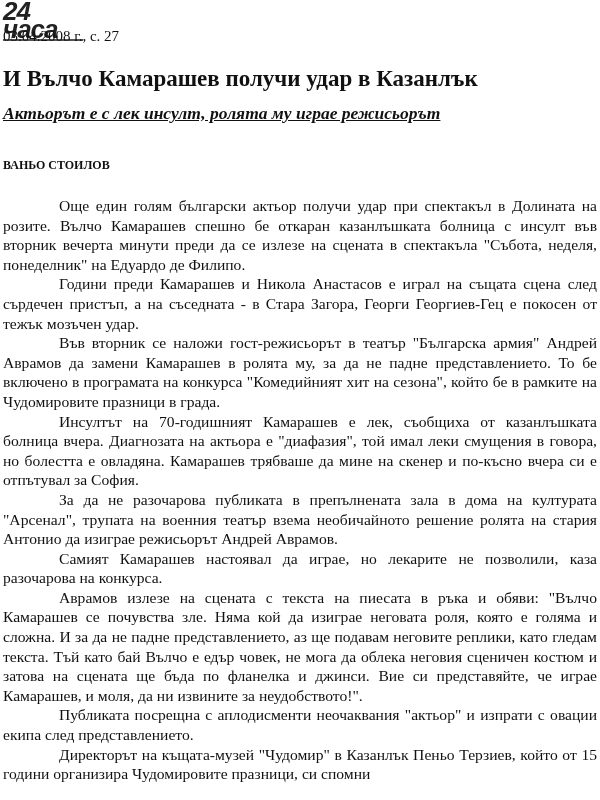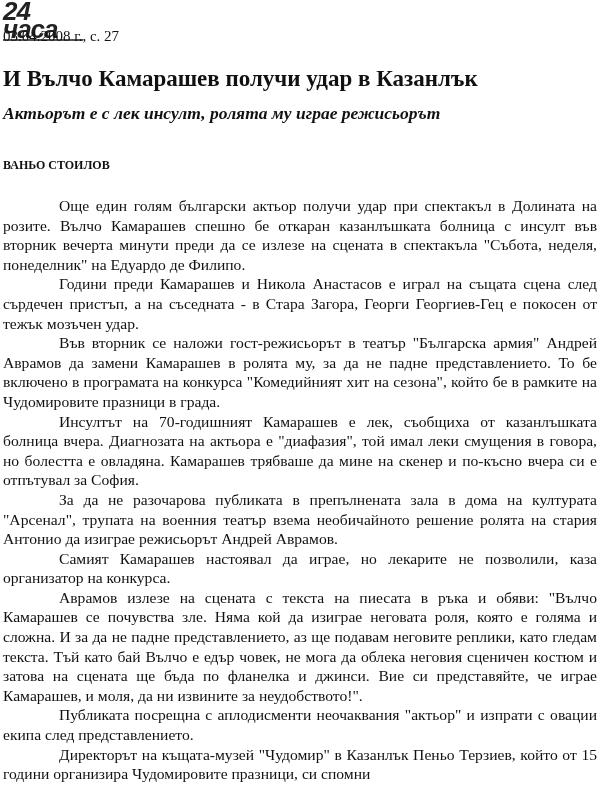--- a/index.html
+++ b/index.html
@@ -2,21 +2,21 @@
 <html><head>
 <meta charset="utf-8">
 <style>
   html, body { margin:0; padding:0; background:#ffffff; }
   body { width:600px; height:800px; overflow:hidden; position:relative; color:#111; }
   .logo { position:absolute; left:3px; top:2px; width:84px; height:22px; }
   .logo-text { font-family:"Liberation Sans", sans-serif; font-weight:bold; font-style:italic; font-size:26px; letter-spacing:-1px; color:#222; line-height:18px; display:block; }
   .logo-bar { display:block; height:2px; width:80px; background:#555; margin-top:1px; }
   .date { position:absolute; left:3px; top:28px; font-family:"Liberation Serif", serif; font-weight:normal; font-size:15px; color:#111; }
   .title { position:absolute; left:3px; top:66px; margin:0; font-family:"Liberation Serif", serif; font-weight:bold; font-size:23px; color:#111; white-space:nowrap; }
-  .subtitle { position:absolute; left:3px; top:103px; margin:0; font-family:"Liberation Serif", serif; font-weight:bold; font-style:italic; font-size:17.5px; color:#111; white-space:nowrap; }
+  .subtitle { position:absolute; left:3px; top:103px; margin:0; font-family:"Liberation Serif", serif; font-weight:bold; font-style:italic; font-size:17.5px; color:#111; white-space:nowrap;text-decoration:underline; }
   .author { position:absolute; left:3px; top:158px; margin:0; font-family:"Liberation Serif", serif; font-weight:bold; font-size:12px; color:#111; }
   .body { position:absolute; left:3px; top:196px; width:594px; font-family:"Liberation Serif", serif; font-size:15.6px; line-height:19.6px; color:#111; }
   .body p { margin:0; text-indent:56px; text-align:justify; }
 </style>
 </head>
 <body>
 
 <div class="logo">
   <span class="logo-text">24 часа</span>
   <span class="logo-bar"></span>
@@ -27,17 +27,17 @@
 <h1 class="title">И Вълчо Камарашев получи удар в Казанлък</h1>
 <h2 class="subtitle">Актьорът е с лек инсулт, ролята му играе режисьорът</h2>
 <h3 class="author">ВАНЬО СТОИЛОВ</h3>
 
 <div class="body">
   <p>Още един голям български актьор получи удар при спектакъл в Долината на розите. Вълчо Камарашев спешно бе откаран казанлъшката болница с инсулт във вторник вечерта минути преди да се излезе на сцената в спектакъла "Събота, неделя, понеделник" на Едуардо де Филипо.</p>
   <p>Години преди Камарашев и Никола Анастасов е играл на същата сцена след сърдечен пристъп, а на съседната - в Стара Загора, Георги Георгиев-Гец е покосен от тежък мозъчен удар.</p>
   <p>Във вторник се наложи гост-режисьорът в театър "Българска армия" Андрей Аврамов да замени Камарашев в ролята му, за да не падне представлението. То бе включено в програмата на конкурса "Комедийният хит на сезона", който бе в рамките на Чудомировите празници в града.</p>
   <p>Инсултът на 70-годишният Камарашев е лек, съобщиха от казанлъшката болница вчера. Диагнозата на актьора е "диафазия", той имал леки смущения в говора, но болестта е овладяна. Камарашев трябваше да мине на скенер и по-късно вчера си е отпътувал за София.</p>
   <p>За да не разочарова публиката в препълнената зала в дома на културата "Арсенал", трупата на военния театър взема необичайното решение ролята на стария Антонио да изиграе режисьорът Андрей Аврамов.</p>
-  <p>Самият Камарашев настоявал да играе, но лекарите не позволили, каза организатор на конкурса.</p>
+  <p>Самият Камарашев настоявал да играе, но лекарите не позволили, каза разочарова на конкурса.</p>
   <p>Аврамов излезе на сцената с текста на пиесата в ръка и обяви: "Вълчо Камарашев се почувства зле. Няма кой да изиграе неговата роля, която е голяма и сложна. И за да не падне представлението, аз ще подавам неговите реплики, като гледам текста. Тъй като бай Вълчо е едър човек, не мога да облека неговия сценичен костюм и затова на сцената ще бъда по фланелка и джинси. Вие си представяйте, че играе Камарашев, и моля, да ни извините за неудобството!".</p>
   <p>Публиката посрещна с аплодисменти неочаквания "актьор" и изпрати с овации екипа след представлението.</p>
   <p>Директорът на къщата-музей "Чудомир" в Казанлък Пеньо Терзиев, който от 15 години организира Чудомировите празници, си спомни</p>
 </div>
 
 </body></html>

